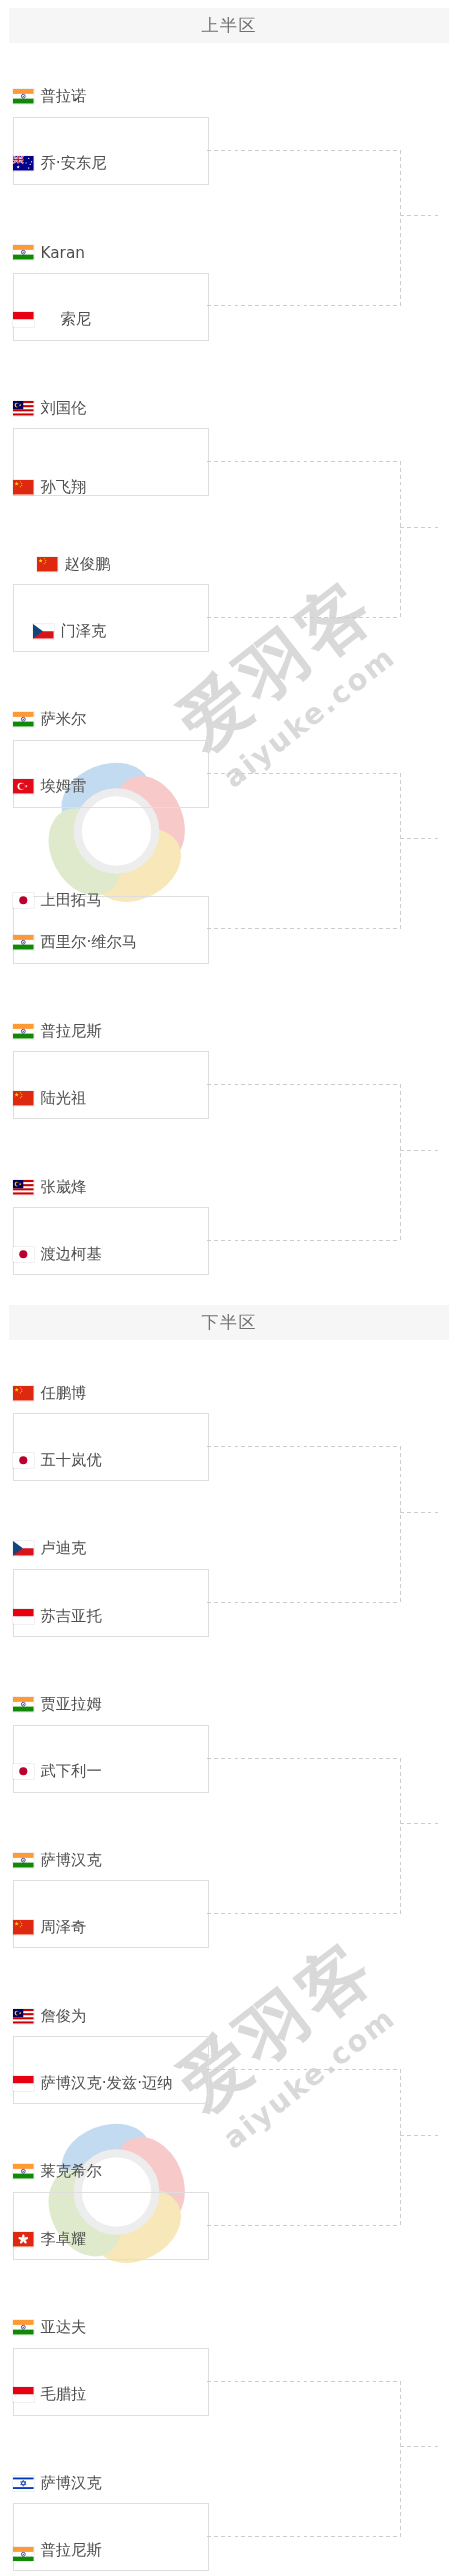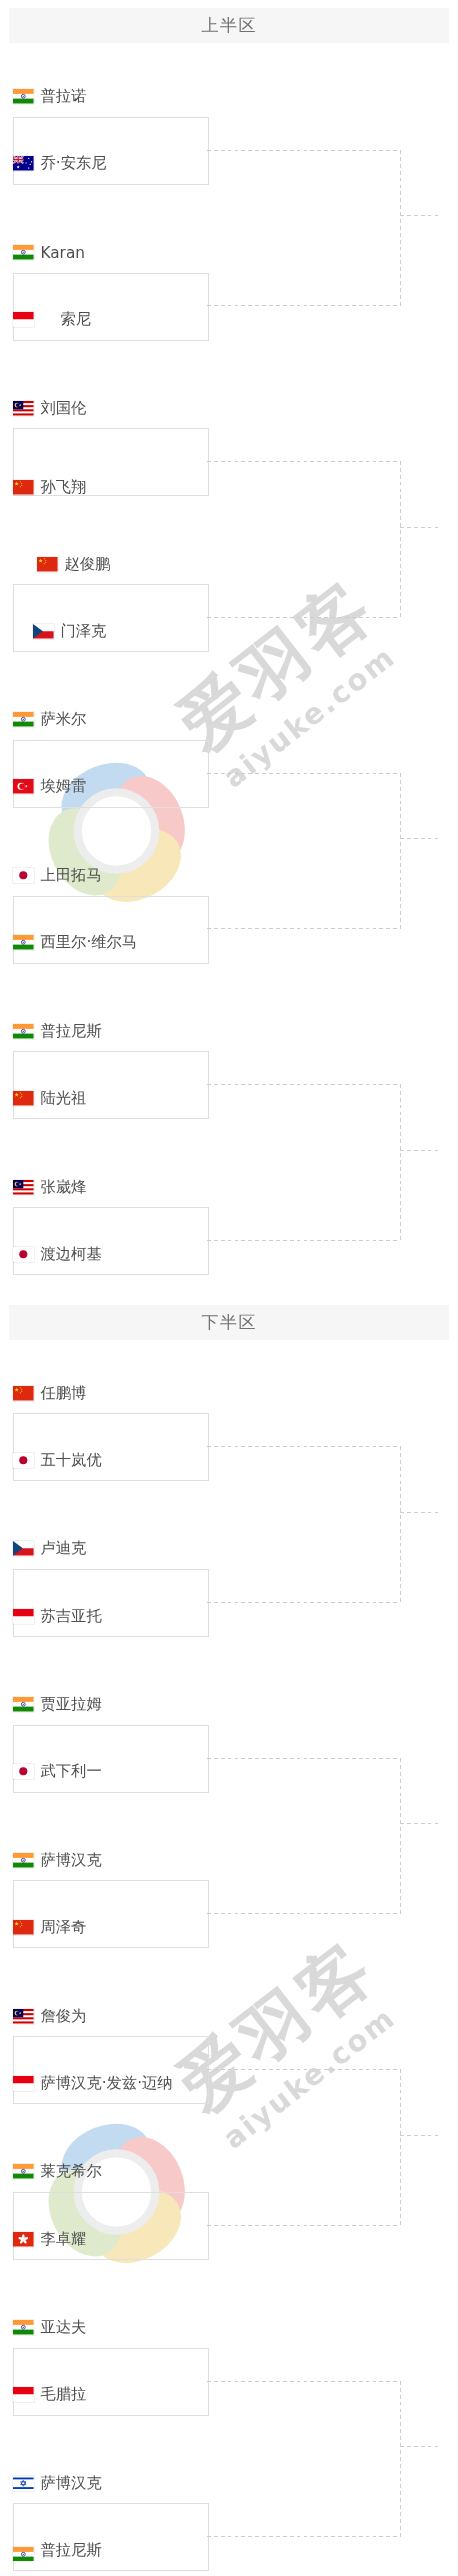--- a/index.html
+++ b/index.html
@@ -199,21 +199,21 @@
       <span class="flag">
         <svg viewBox="0 0 27 19">
           <rect width="27" height="19" fill="#e30a17"></rect>
     <circle cx="10.5" cy="9.5" r="4.6" fill="#fff"></circle>
           <circle cx="11.9" cy="9.5" r="3.7" fill="#e30a17"></circle>
     <polygon points="17.40,7.60 17.85,8.89 19.21,8.91 18.12,9.73 18.52,11.04 17.40,10.26 16.28,11.04 16.68,9.73 15.59,8.91 16.95,8.89" fill="#fff"></polygon>
         </svg>
       </span>
       <span class="player-name">埃姆雷</span>
     </div>
-    <div class="player-row" style="top: 865px;">
+    <div class="player-row" style="top: 890px;">
       <span class="flag">
         <svg viewBox="0 0 27 19">
           <rect width="27" height="19" fill="#fff"></rect>
           <circle cx="13.5" cy="9.5" r="5.3" fill="#bc002d"></circle>
         </svg>
       </span>
       <span class="player-name">上田拓马</span>
     </div>
     <div class="match-box" style="top: 896px;"></div>
     <div class="player-row" style="top: 932px;">

